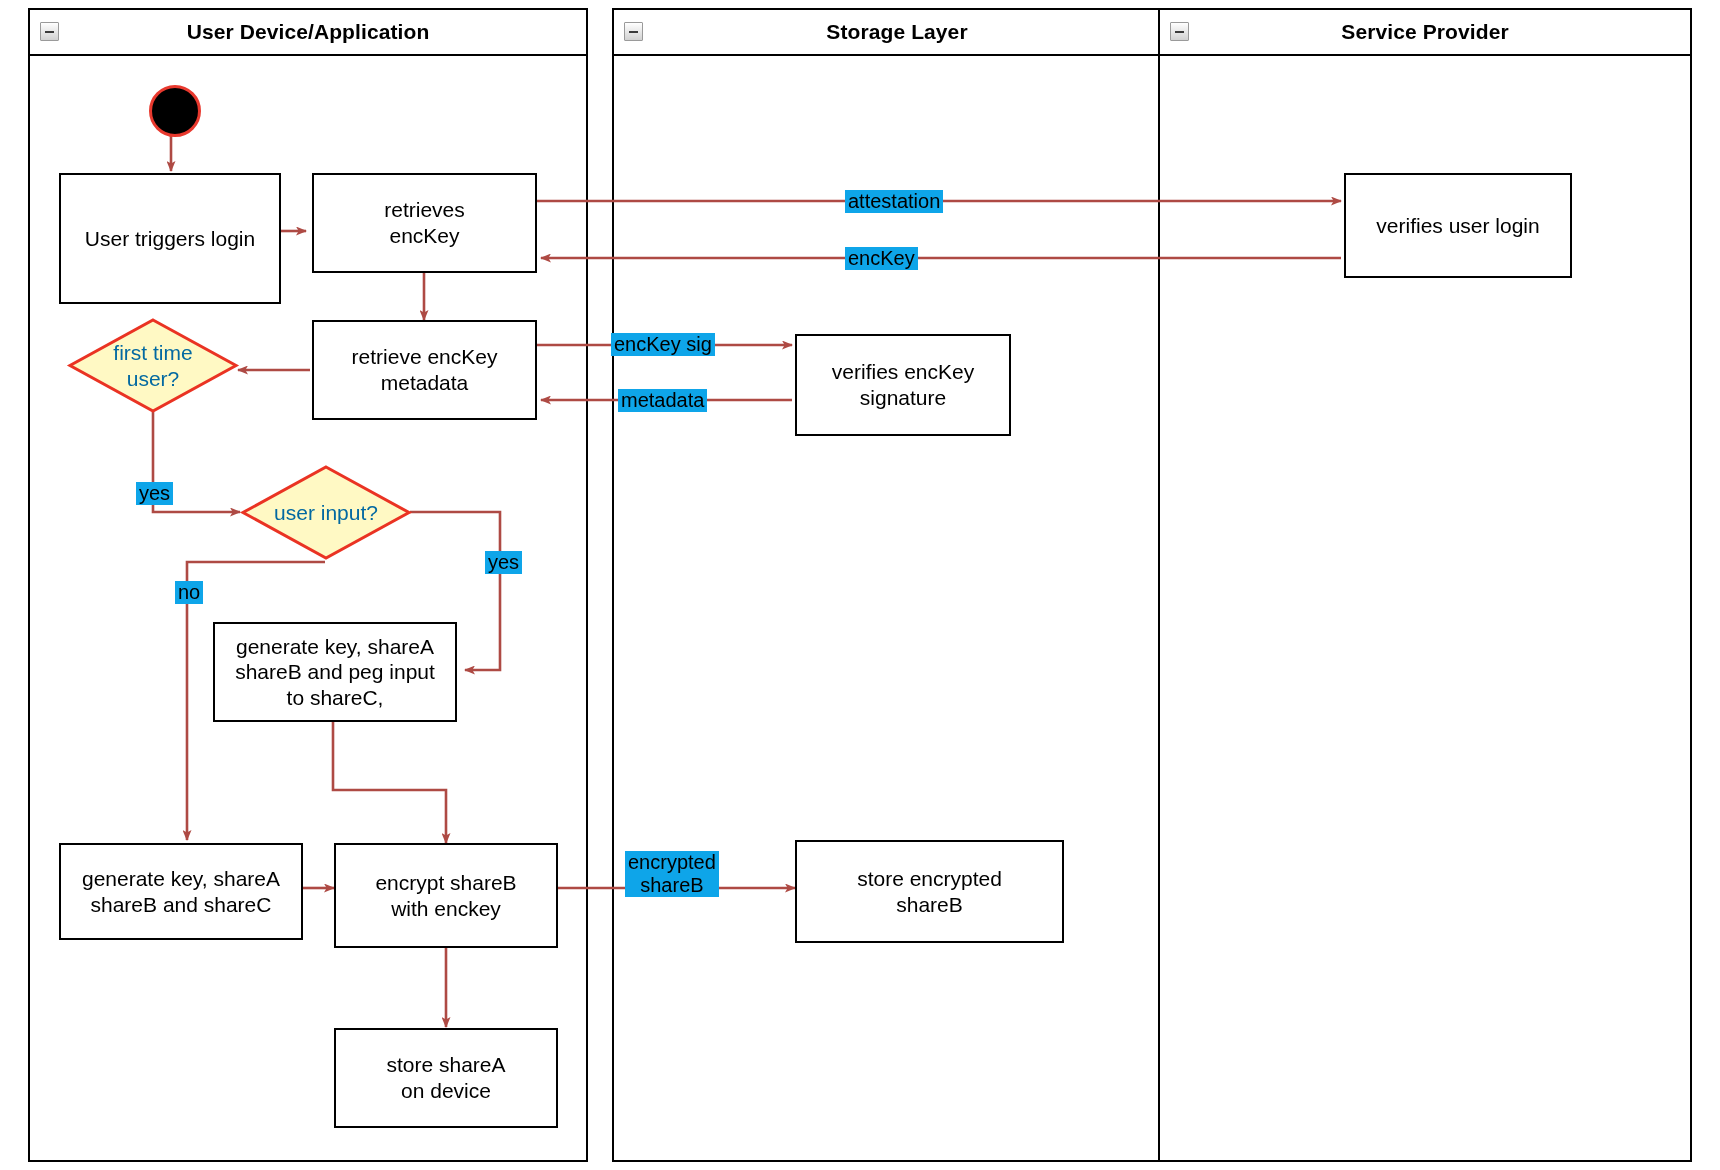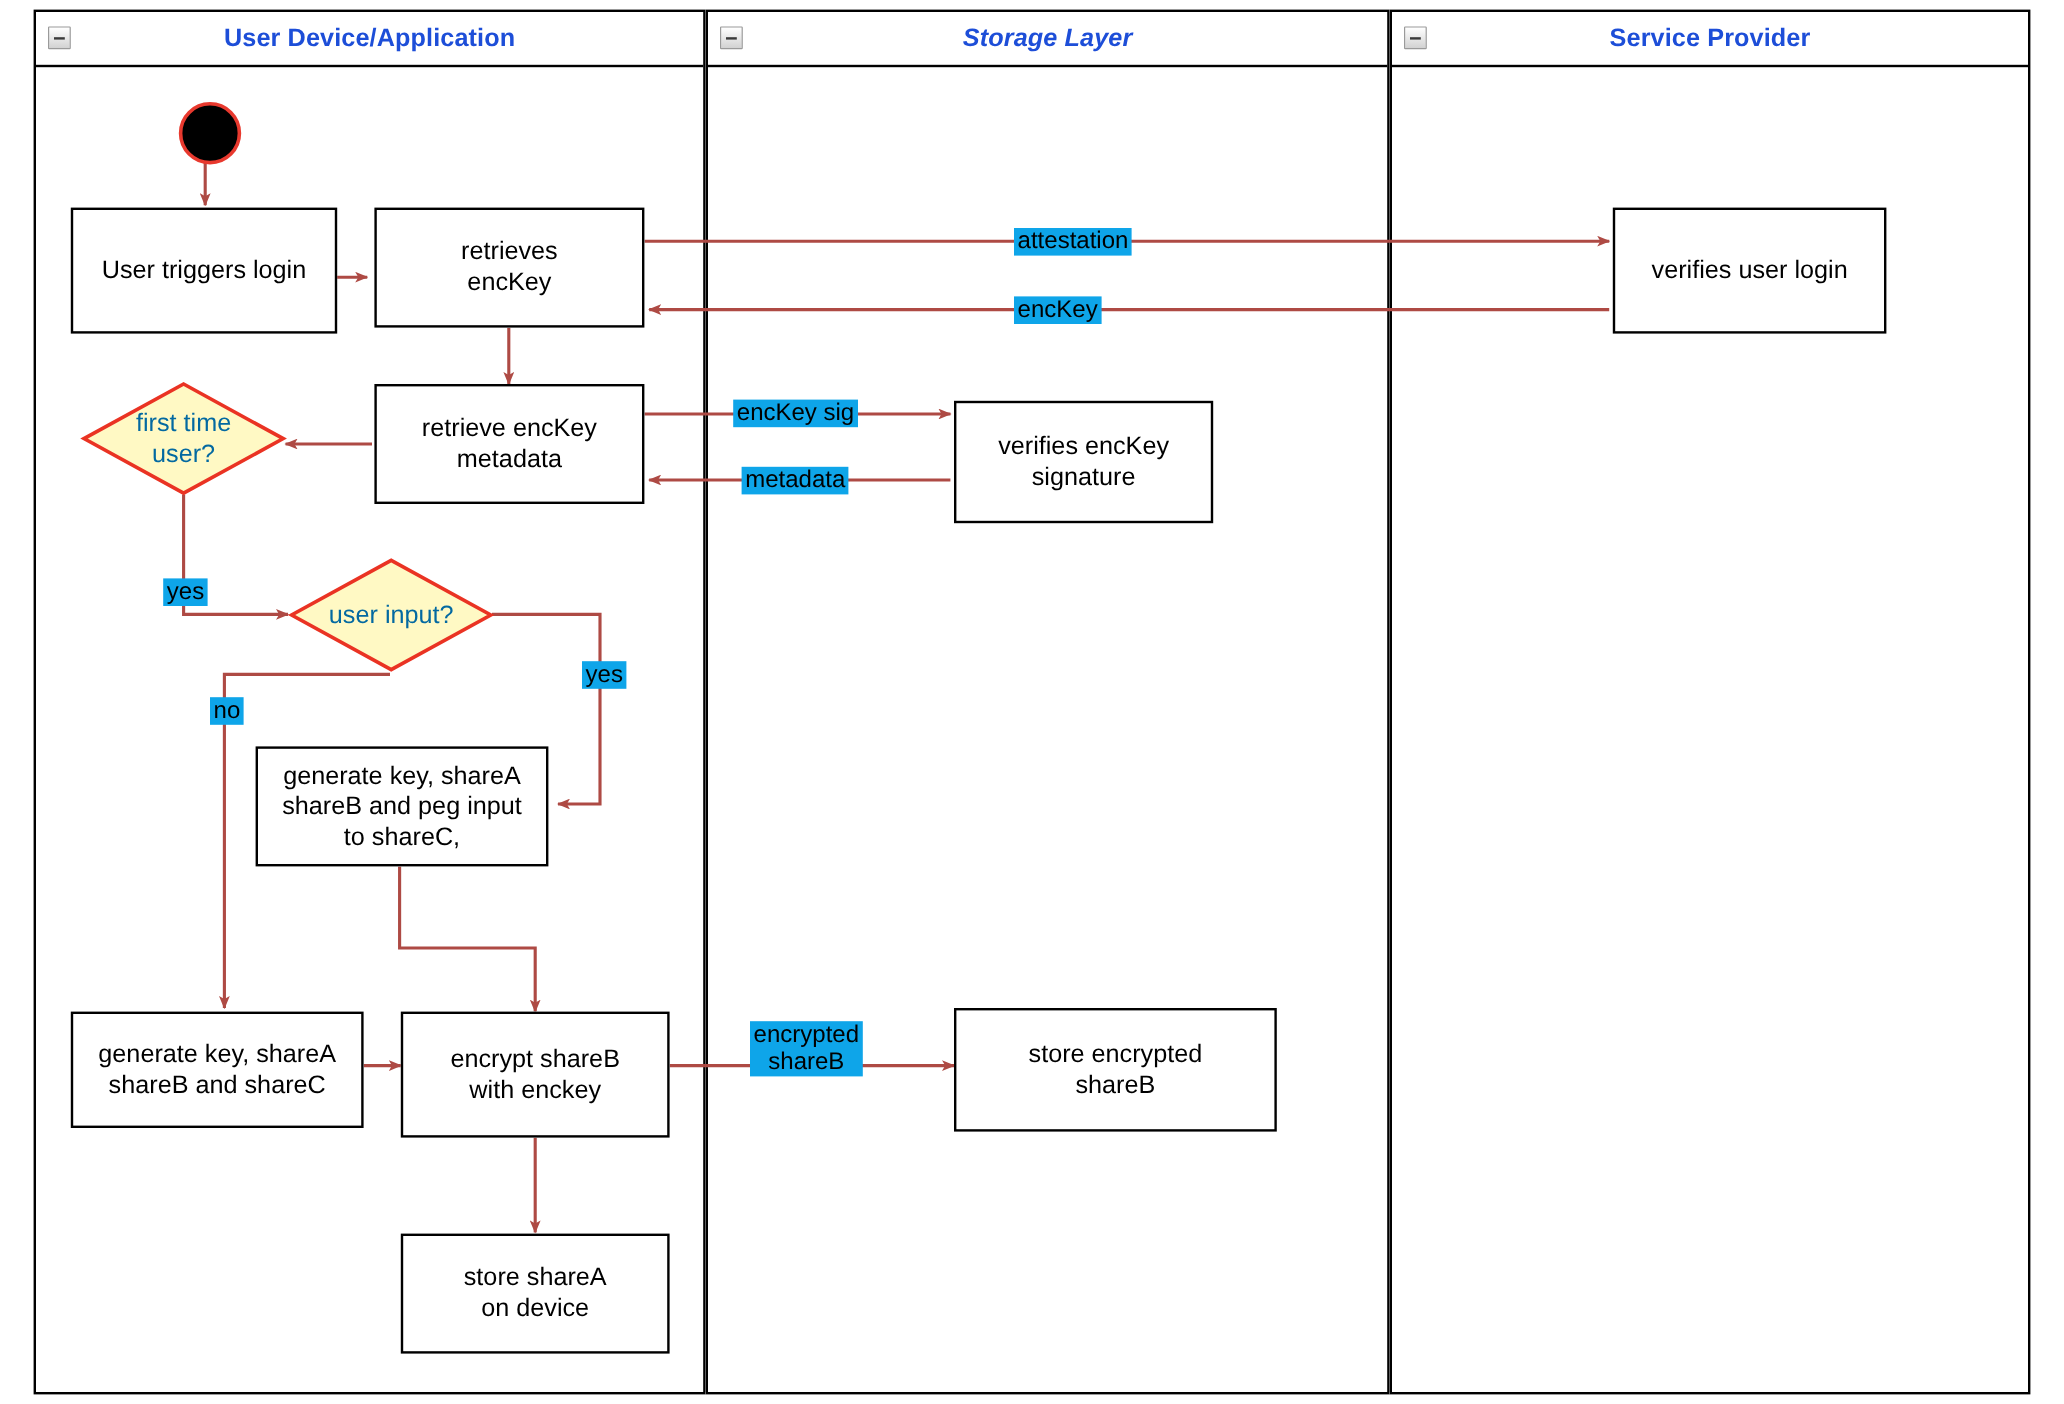--- a/index.html
+++ b/index.html
@@ -27,21 +27,21 @@
     height:46px;
     border-bottom:2px solid #000000;
     box-sizing:border-box;
     display:flex;
     align-items:center;
     justify-content:center;
   }
   .lane-title{
     font-size:21px;
     font-weight:bold;
-    color:#1d4ed8;
+    color:#000000;
     letter-spacing:.1px;
     white-space:nowrap;
   }
   .collapse-icon{
     position:absolute;
     left:10px;
     top:12px;
     width:19px;
     height:19px;
     border:1px solid #9a9a9a;
@@ -124,21 +124,21 @@
 
 <div id="canvas">
 
   <div class="lane" id="lane-0" style="left:28px;width:560px;">
     <div class="lane-header">
       <span class="collapse-icon"></span>
       <span class="lane-title">User Device/Application</span>
     </div>
   </div>
 
-  <div class="lane" id="lane-1" style="left:588px;width:570px;font-style:italic;">
+  <div class="lane" id="lane-1" style="left:612px;width:570px;">
     <div class="lane-header">
       <span class="collapse-icon"></span>
       <span class="lane-title">Storage Layer</span>
     </div>
   </div>
 
   <div class="lane" id="lane-2" style="left:1158px;width:534px;">
     <div class="lane-header">
       <span class="collapse-icon"></span>
       <span class="lane-title">Service Provider</span>
@@ -180,21 +180,21 @@
       <path d="M303,888 L334,888"></path>
 
       <path d="M558,888 L795,888"></path>
 
       <path d="M446,948 L446,1027"></path>
     </g>
   </svg>
 
   <div class="start-node" style="left:149px;top:85px;width:52px;height:52px;"></div>
 
-  <div class="node" style="left:59px;top:173px;width:222px;height:105px;">
+  <div class="node" style="left:59px;top:173px;width:222px;height:131px;">
     <span>User triggers login</span>
   </div>
 
   <div class="node" style="left:312px;top:173px;width:225px;height:100px;">
     <span>retrieves
 encKey</span>
   </div>
 
   <div class="node" style="left:312px;top:320px;width:225px;height:100px;justify-content:center;">
     <span>retrieve encKey

